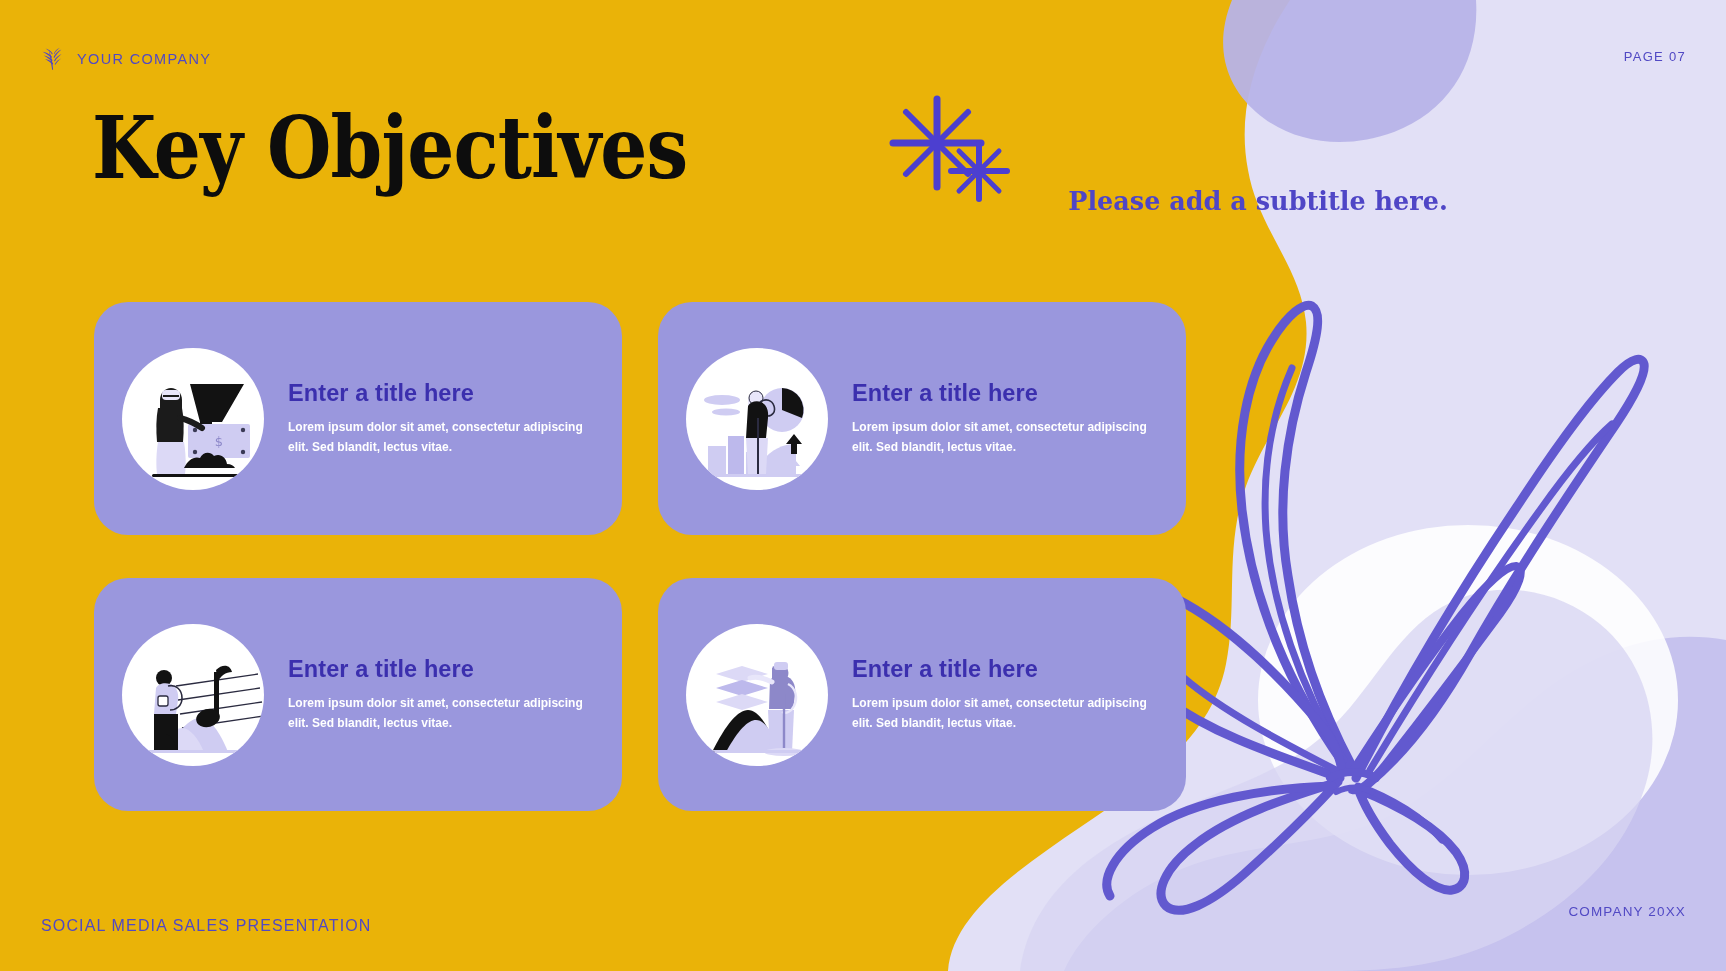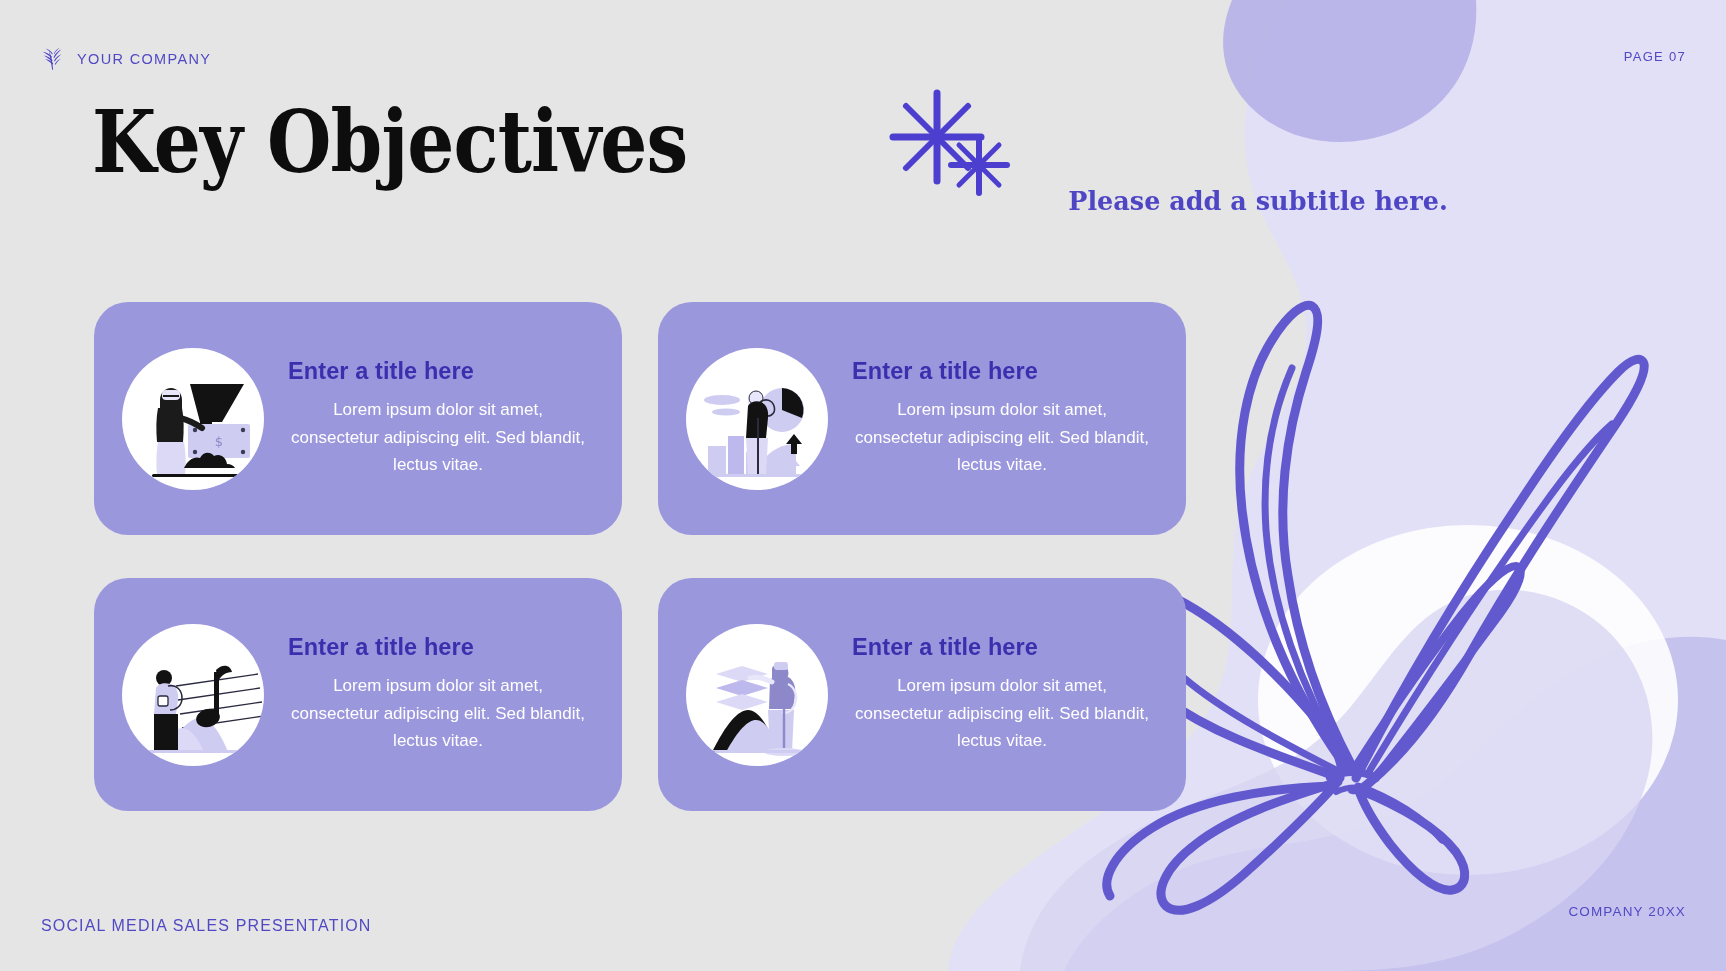--- a/index.html
+++ b/index.html
@@ -3,21 +3,21 @@
 <meta charset="utf-8">
 <style>
   * { margin:0; padding:0; box-sizing:border-box; }
   html,body{ width:1726px; height:971px; }
   body{
     font-family:"Liberation Sans", sans-serif;
     background:#ffffff;
     overflow:hidden;
     position:relative;
   }
-  #slide{ position:relative; width:1726px; height:971px; overflow:hidden; background:#e5e5e5; }
+  #slide{ position:relative; width:1726px; height:971px; overflow:hidden; background:#eab308; }
 
   
   .bg-layer{ position:absolute; inset:0; z-index:0; pointer-events:none; }
 
   
   .topbar{ position:absolute; top:0; left:0; width:1726px; height:110px; z-index:5; }
   .brand{
     position:absolute; left:41px; top:46px;
     display:flex; align-items:center; gap:11px;
   }
@@ -26,21 +26,21 @@
     font-size:14.5px; letter-spacing:1.35px; color:#5149c4; font-weight:400;
     white-space:nowrap;
   }
   .page-no{
     position:absolute; right:40px; top:49px;
     font-size:13px; letter-spacing:1.3px; color:#5149c4;margin-left:15px;
   }
 
   
   .title-wrap{
-    position:absolute; left:92px; top:101px; z-index:5;
+    position:absolute; left:92px; top:107px; z-index:5;
     display:flex; align-items:flex-start;
   }
   .slide-title{
     font-family:"DejaVu Serif", serif;
     font-size:86px; line-height:0.95; font-weight:700;
     color:#0d0d0d; letter-spacing:-1px;
     white-space:nowrap;
     transform:scaleX(0.86); transform-origin:left top;
   }
   .sparkles{ position:absolute; left:795px; top:-12px; width:130px; height:110px; }
@@ -77,23 +77,22 @@
     display:flex; align-items:center; justify-content:center;
     margin-right:24px;
   }
   .card-media svg{ width:142px; height:142px; display:block; }
   .card-body{ flex:1 1 auto; padding-right:20px; }
   .card-title{
     font-size:23.5px; font-weight:700; color:#3b2fae;
     margin-bottom:11px; letter-spacing:0.1px;
   }
   .card-text{
-    font-size:17px; line-height:1.62; color:#ffffff; font-weight:400;
+    font-size:12px; line-height:1.62; color:#ffffff; font-weight:700;
     max-width:300px;
-    text-align:center;
   }
 
   
   .footer-left{
     position:absolute; left:41px; bottom:36px; z-index:6;
     font-size:16px; letter-spacing:1.15px; color:#5149c4;
   }
   .footer-right{
     position:absolute; right:40px; bottom:52px; z-index:6;
     font-size:13.5px; letter-spacing:1.15px; color:#5149c4;

